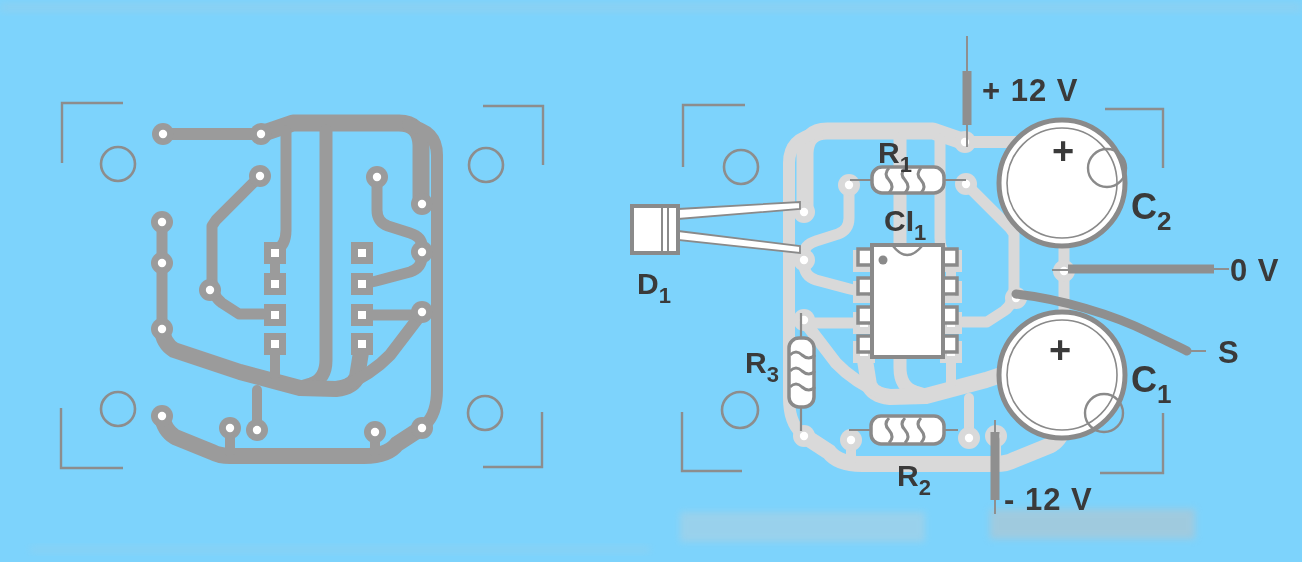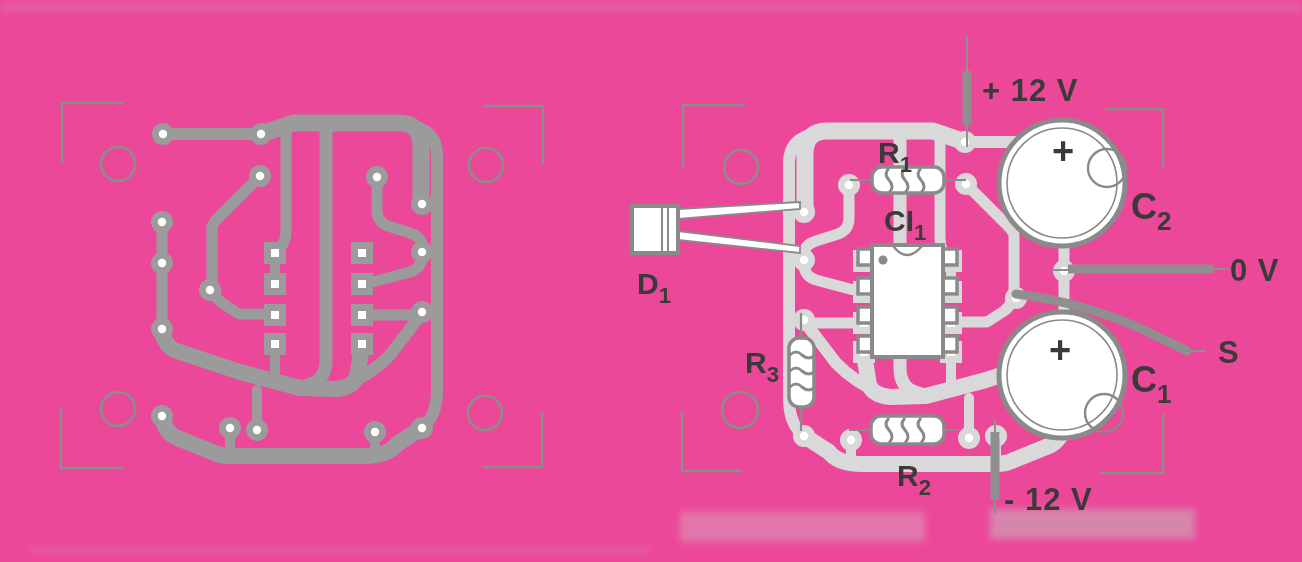--- a/index.html
+++ b/index.html
@@ -1,18 +1,18 @@
 <!DOCTYPE html>
 <html><head>
 <meta charset="utf-8">
 <style>
   html,body{margin:0;padding:0;background:#e9e9e9;}
   .stage{
     width:1302px;height:562px;position:relative;margin:0 auto;
-    background:#ec4899;overflow:hidden;
+    background:#7dd3fc;overflow:hidden;
     font-family:"Liberation Sans", sans-serif;
   }
   svg{display:block;}
   .trk{fill:none;stroke:currentColor;stroke-linecap:round;stroke-linejoin:round;}
   .padfill{fill:currentColor;}
   .hole{fill:#ffffff;}
   .marks{stroke:#8d8d8d;stroke-width:2.4;fill:none;}
   .mhole{stroke:#8d8d8d;stroke-width:2.6;fill:none;}
   .comp{stroke:currentColor;fill:#ffffff;}
   .compline{stroke:currentColor;fill:none;}

